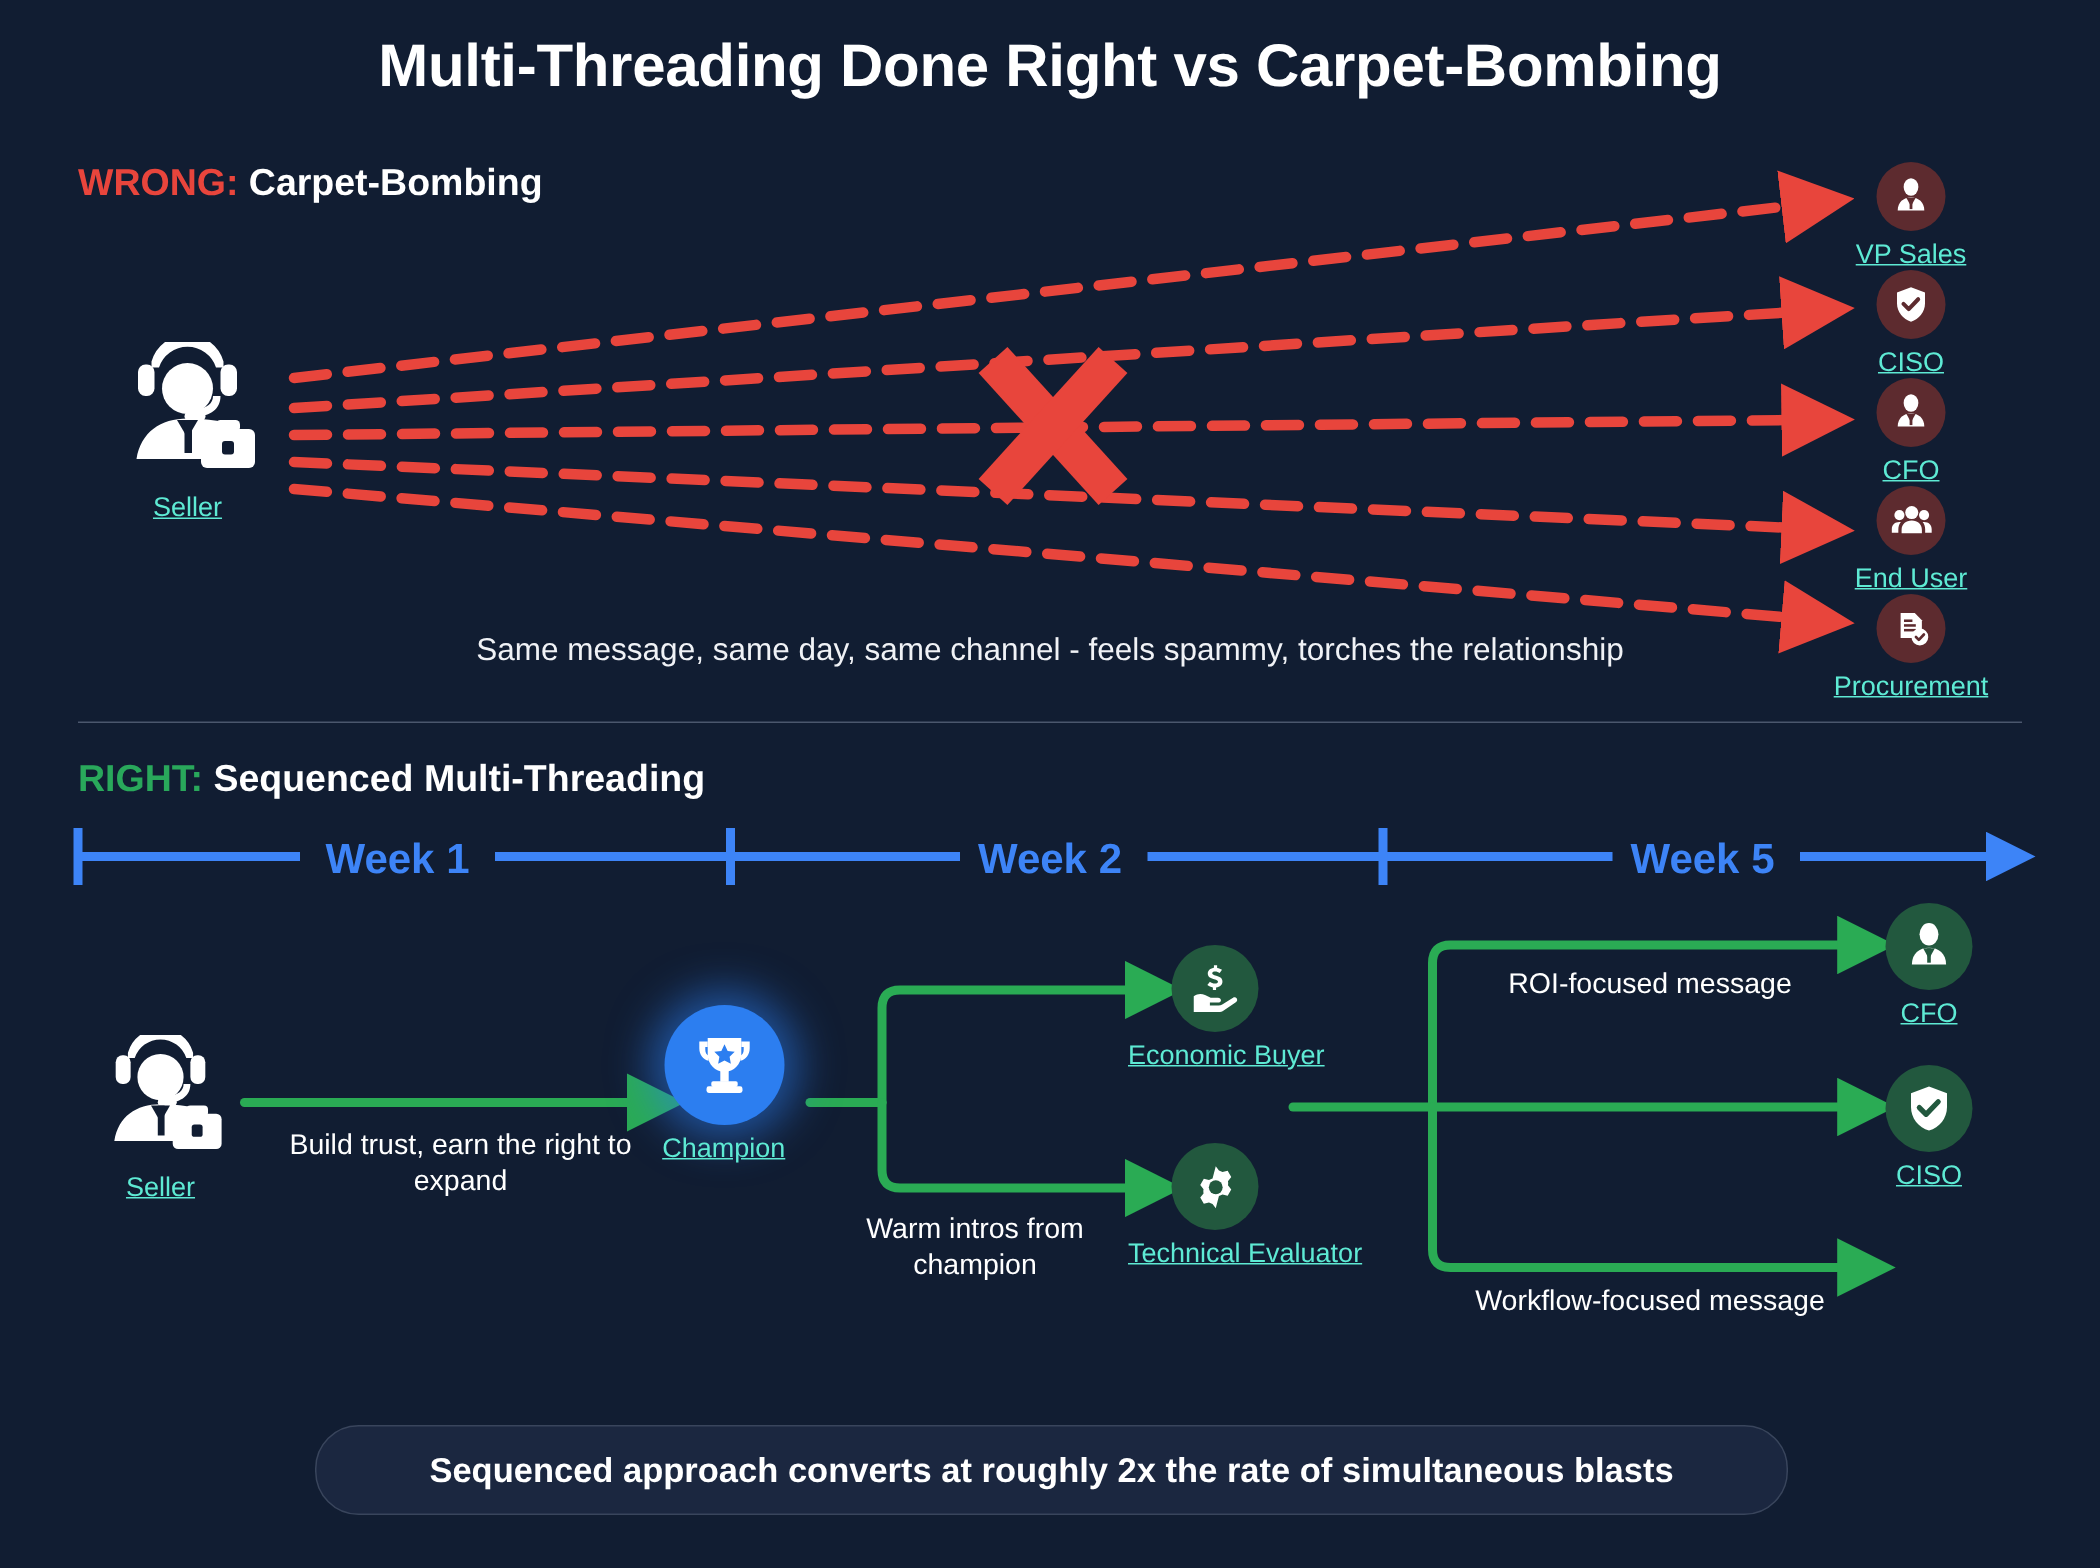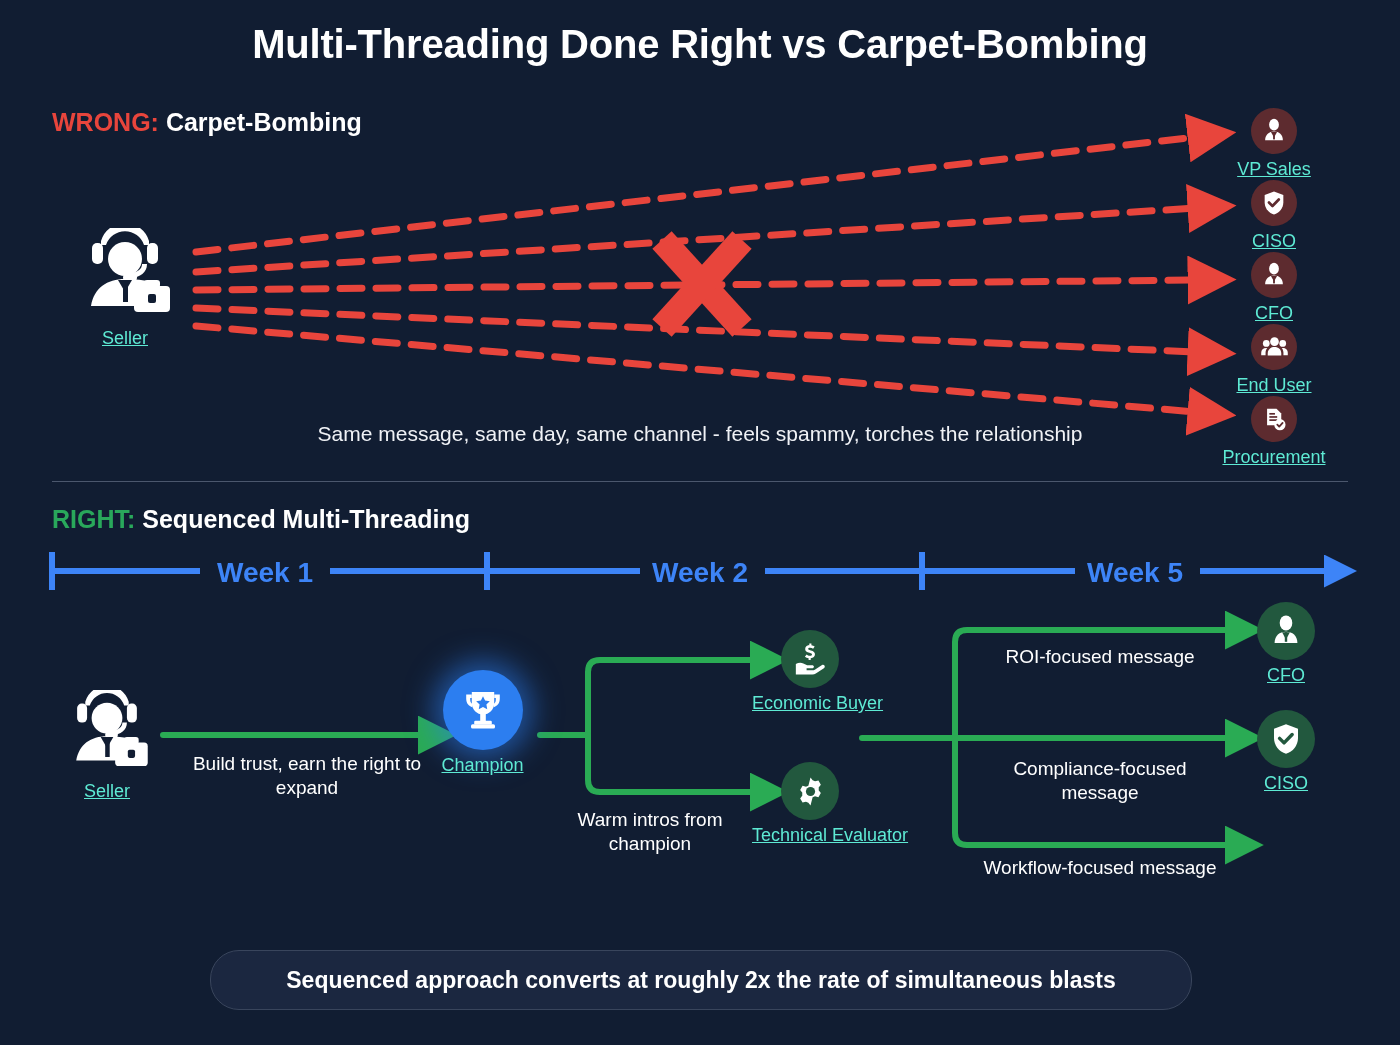--- a/index.html
+++ b/index.html
@@ -309,19 +309,18 @@
     <div class="cap">CISO</div>
   </div>
 
 
   <div class="lab lab-big" style="left:173px;top:752px;width:240px;margin-left:14px;">Build trust, earn the right to expand</div>
 
   <div class="lab lab-big" style="left:545px;top:808px;width:210px;">Warm intros from champion</div>
 
   <div class="lab lab-big" style="left:975px;top:645px;width:250px;">ROI-focused message</div>
 
-  <div class="lab lab-big" style="left:975px;top:757px;width:250px;">Compliance-focused message</div>
 
   <div class="lab lab-big" style="left:975px;top:856px;width:250px;">Workflow-focused message</div>
 
   <div id="pill">Sequenced approach converts at roughly 2x the rate of simultaneous blasts</div>
 
 </div>
 
 </body></html>

